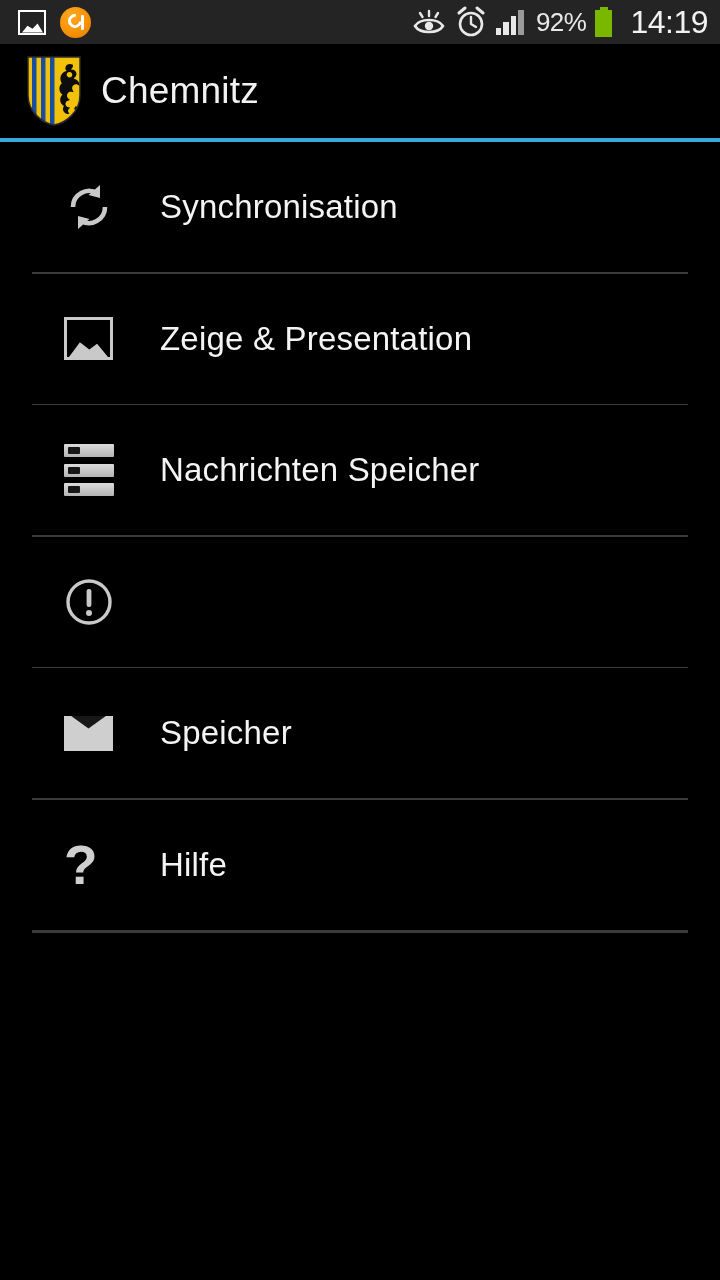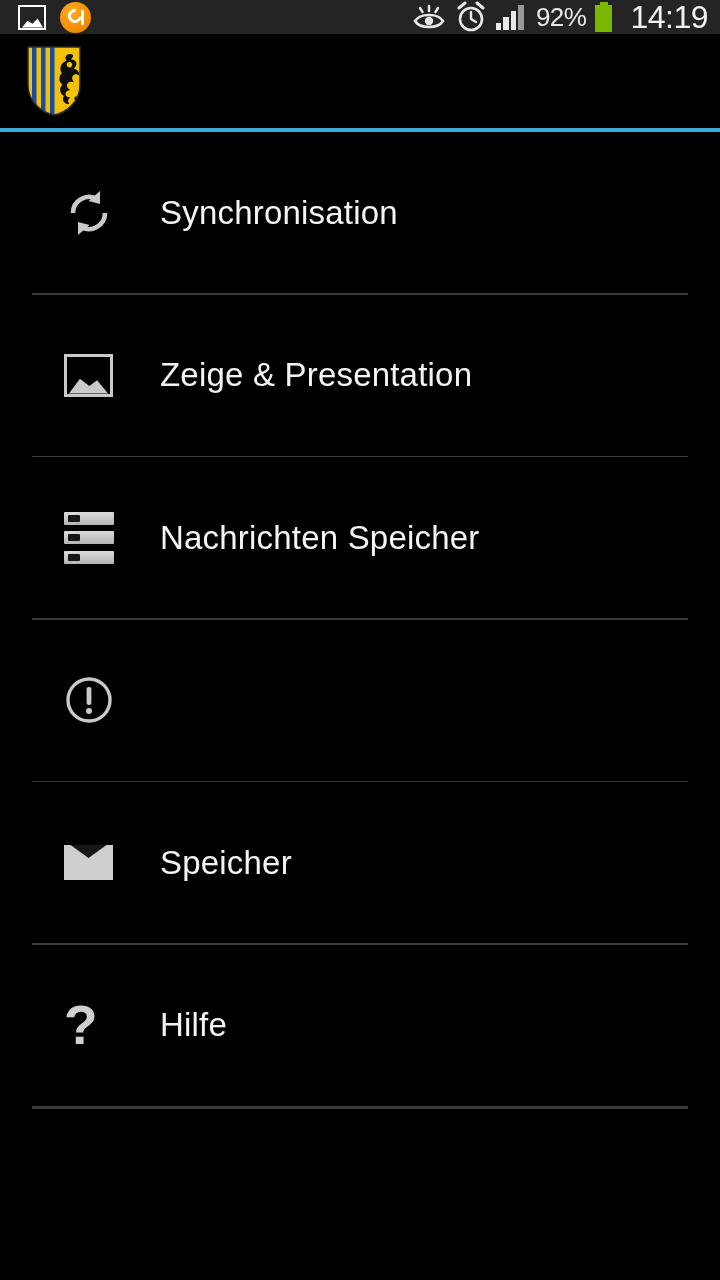--- a/index.html
+++ b/index.html
@@ -11,21 +11,21 @@
     width: 720px;
     height: 1280px;
     overflow: hidden;
     font-family: "Liberation Sans", sans-serif;
     -webkit-font-smoothing: antialiased;
   }
 
   
   .status-bar {
     position: relative;
-    height: 34px;
+    height: 44px;
     background: #242424;
     display: flex;
     align-items: center;
     justify-content: space-between;
     padding: 0 12px 0 18px;
     box-sizing: border-box;
   }
   .status-left {
     display: flex;
     align-items: center;
@@ -151,21 +151,21 @@
     height: 4px;
     background: #3aa8d8;
     width: 100%;
   }
 
   
   .menu-list {
     background: #000000;
   }
   .menu-row {
-    height: 161px;
+    height: 130px;
     display: flex;
     align-items: center;
     position: relative;
     cursor: pointer;
     border-radius: 28px;
   }
   .menu-icon {
     width: 72px;
     margin-left: 64px;
     flex: none;
@@ -298,20 +298,21 @@
 
         <g fill="#0d0d0d">
           <path d="M47 10 c-2.4-1.6-5.6-1.2-7 1 -1.2 1.9-.6 3.8 .6 5.1 -2.4 .4-4.6 2-5.6 4.3 -1.2 2.7-.6 5.6 .8 7.9 -1.4 1.3-2.3 3-2.4 4.9 -.2 2.6 1.1 5 3.1 6.4 -1.6 1.5-2.5 3.6-2.3 5.8 .2 2.4 1.7 4.5 3.8 5.5 -1 1.4-1.3 3.2-.7 4.8 .7 1.9 2.5 3.2 4.5 3.3 l1.6 .1 -1.1-2.2 c-.5-1-.3-2.2 .5-3 l1.4-1.4 -1.9-.3 c-1.7-.3-2.9-1.8-2.8-3.5 .1-1.4 1-2.5 2.3-2.9 l2.2-.7 -1.7-1.6 c-1.4-1.3-1.7-3.4-.7-5 .8-1.3 2.3-2 3.8-1.7 l2.3 .4 -1.1-2.1 c-.9-1.7-.5-3.8 1-5 1.2-1 2.8-1.1 4.1-.4 l2.2 1.2 -.6-2.4 c-.5-2-1.9-3.6-3.8-4.3 l-1.9-.7 1.5-1.4 c1.4-1.3 1.8-3.4 .9-5.1 -.6-1.2-1.8-2-3.1-2.2 l-2-.3 1.3-1.5 c1.2-1.4 1.2-3.5-.1-4.9 z"></path>
           <path d="M44 17 c1.6 .3 2.6 1.9 2.2 3.4 -.3 1.2-1.4 2-2.6 2 -1.6 0-2.9-1.3-2.9-2.9 0-1.6 1.6-2.9 3.3-2.5 z" fill="#f2c20a"></path>
           <path d="M50 51 c1.8 1.2 3.2 3 3.8 5.1 l.5 1.9 -2.1-.6 c-2-.6-3.5-2.2-4-4.2 z"></path>
         </g>
       </g>
       <path d="M2 2 H54 V40 C54 57, 40 68, 28 70 C16 68, 2 57, 2 40 Z" fill="none" stroke="#2b2b2b" stroke-width="1.5"></path>
     </svg>
   </span>
+  <span class="app-title">Chemnitz</span>
 </div>
 <div class="accent-rule"></div>
 
 <div class="menu-list">
 
   <div class="menu-row">
     <span class="menu-icon">
       <svg class="g-sync" viewBox="0 0 50 50">
         <path d="M9 25 a16 16 0 0 1 24.5-13.6" fill="none" stroke="#c9c9c9" stroke-width="4.6"></path>
         <path d="M41 25 a16 16 0 0 1-24.5 13.6" fill="none" stroke="#c9c9c9" stroke-width="4.6"></path>

